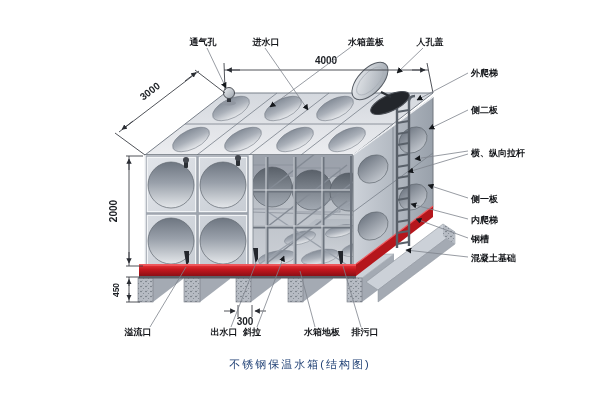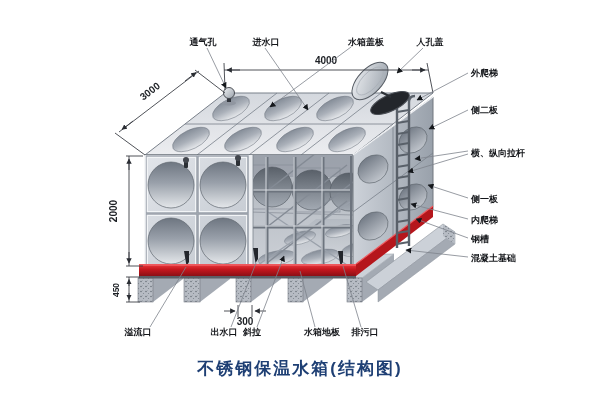--- a/index.html
+++ b/index.html
@@ -6,21 +6,21 @@
   #stage{position:relative;width:600px;height:400px;background:#ffffff;overflow:hidden;
          font-family:"Liberation Sans","DejaVu Sans",sans-serif;}
   #stage svg{position:absolute;left:0;top:0;}
   .lbl{font-size:9px;font-weight:bold;fill:#14161a;}
   .dim{font-size:10px;font-weight:bold;fill:#1c1f24;}
   .dim-small{font-size:8.5px;font-weight:bold;fill:#1c1f24;}
   .leader{stroke:#7d838c;stroke-width:0.8;fill:none;}
   .dimline{stroke:#3c4046;stroke-width:0.9;fill:none;}
   .seam{stroke:#79808a;stroke-width:0.8;fill:none;}
   #title-bar{position:absolute;left:0;right:0;top:357px;text-align:center;
-             font-size:17px;font-weight:bold;color:#1e3f74;letter-spacing:2px;}
+             font-size:11px;font-weight:normal;color:#1e3f74;letter-spacing:2px;}
 </style>
 </head>
 <body>
 
 <div id="stage">
 <svg width="600" height="400" viewBox="0 0 600 400">
   <defs>
     <linearGradient id="face" x1="0" y1="0" x2="1" y2="1">
       <stop offset="0" stop-color="#e2e5ea"></stop>
           <stop offset="1" stop-color="#bfc5cd"></stop>

